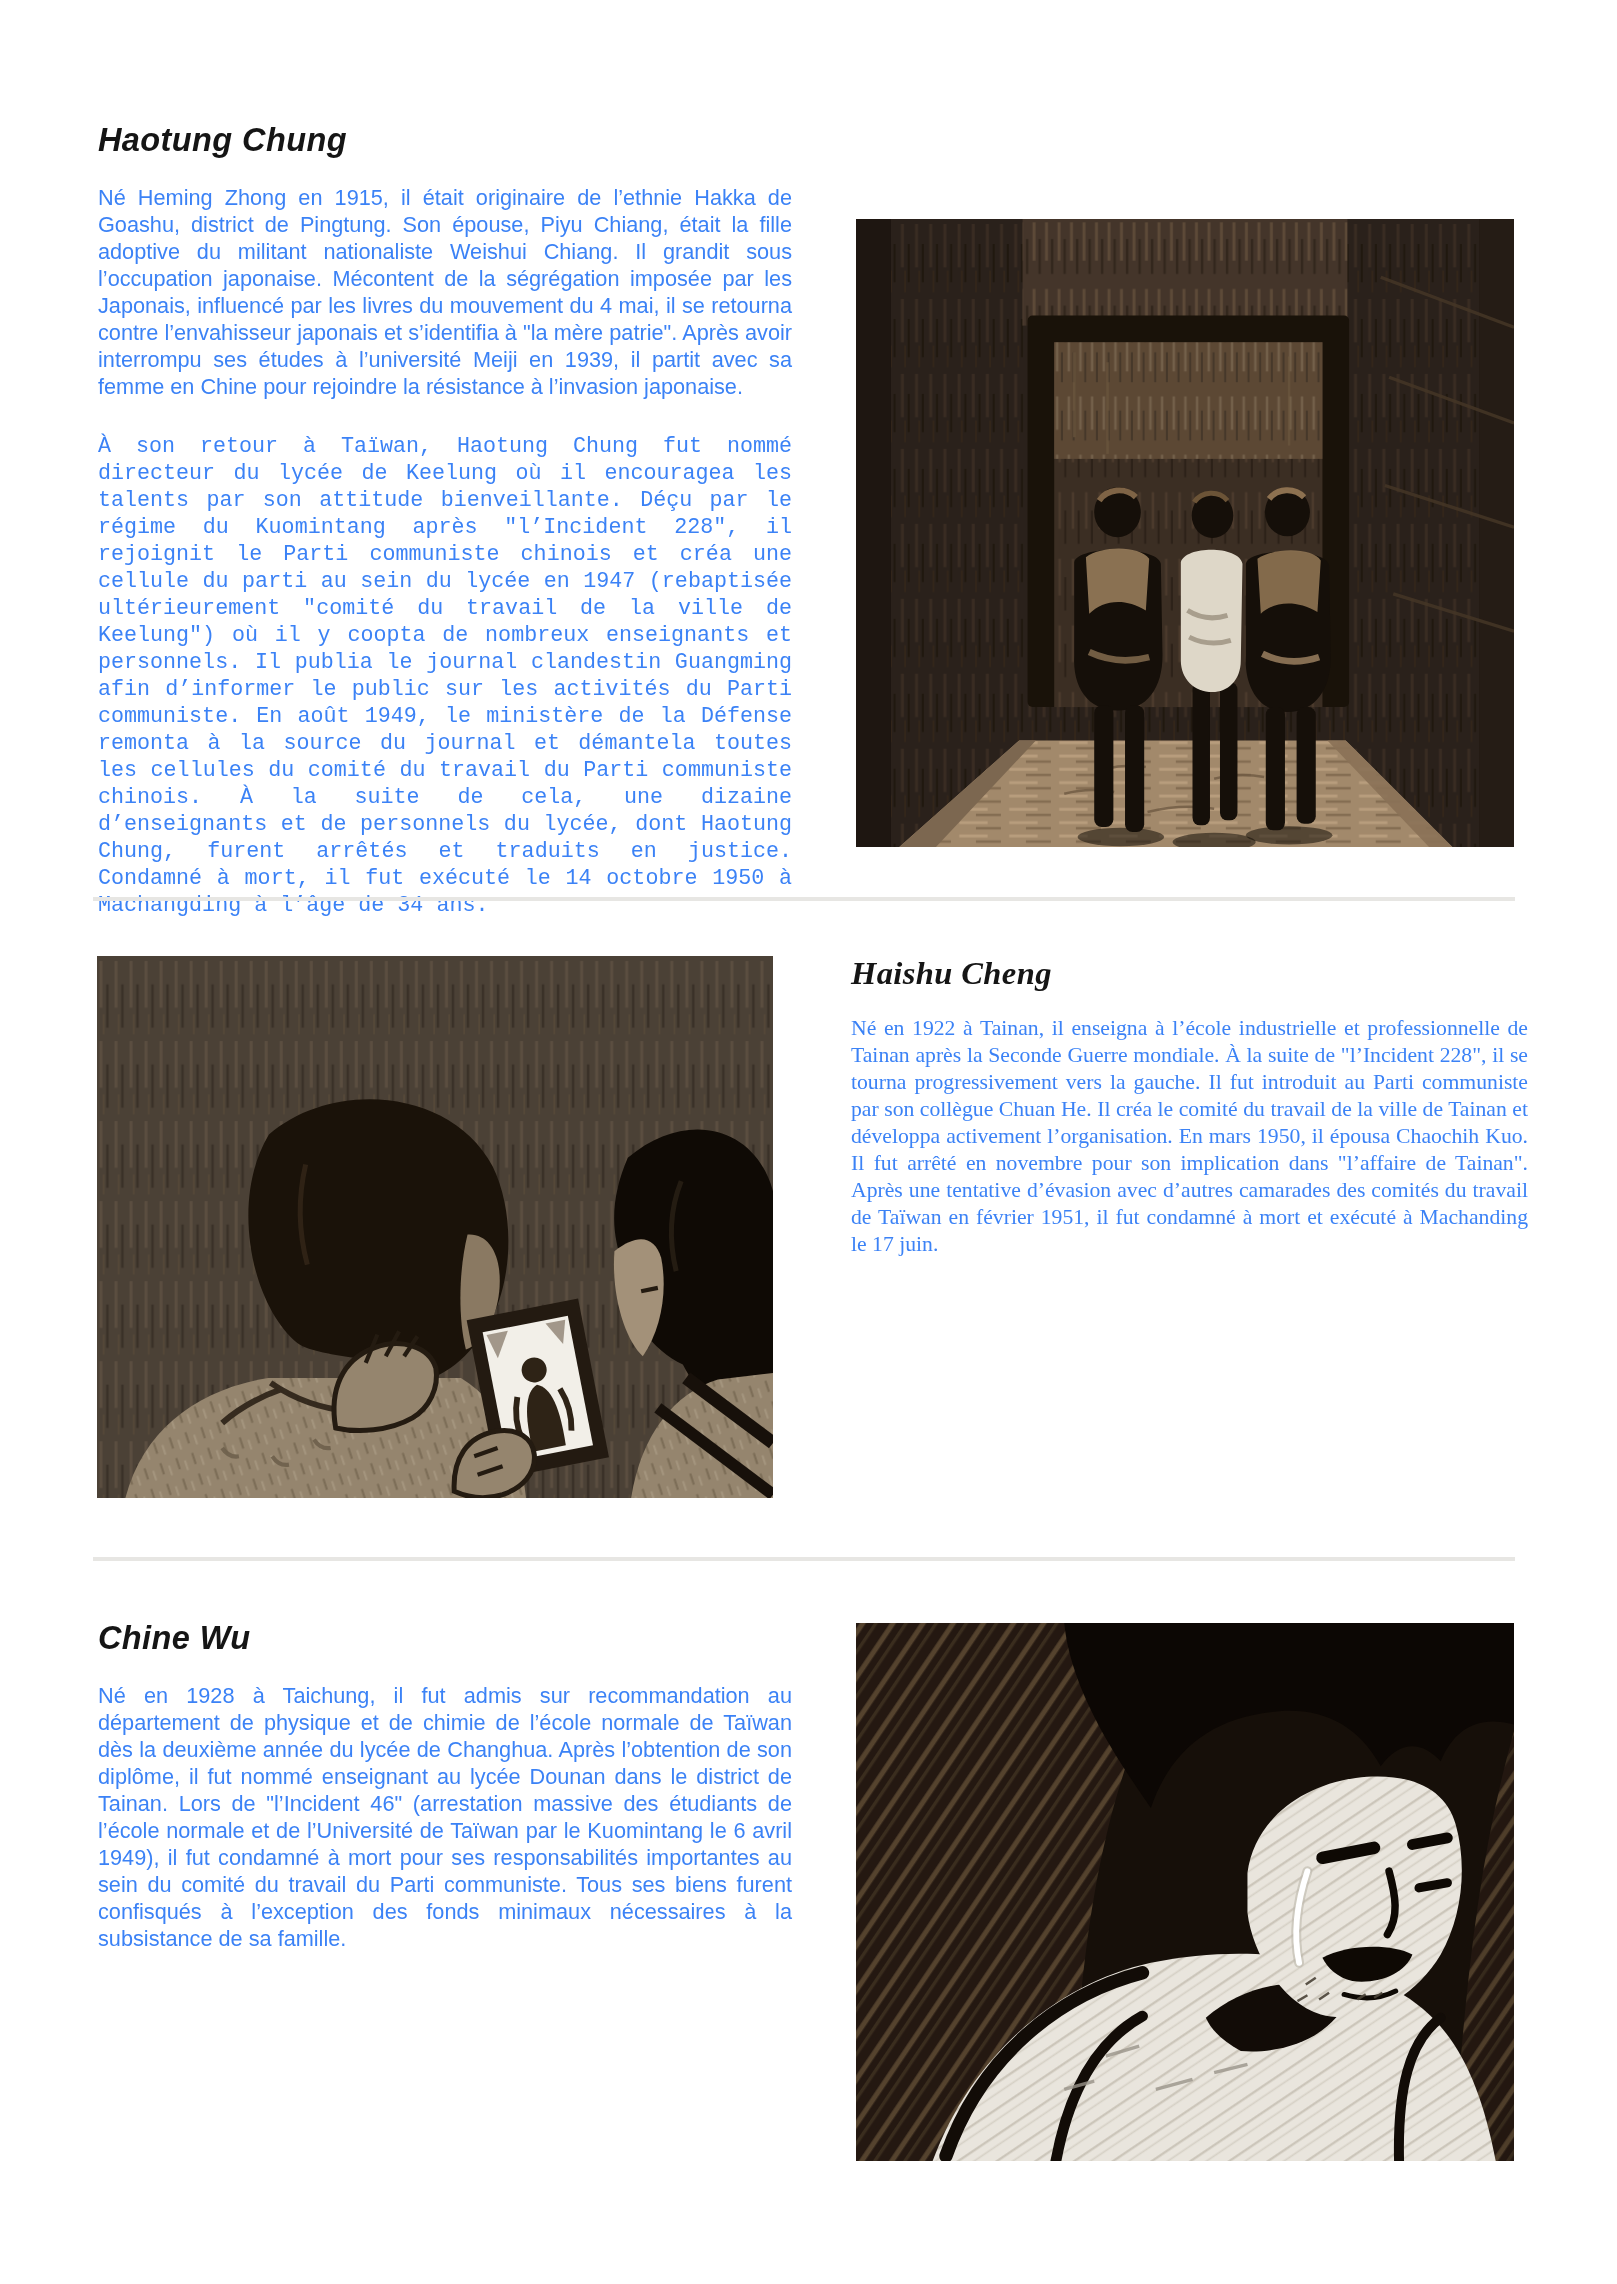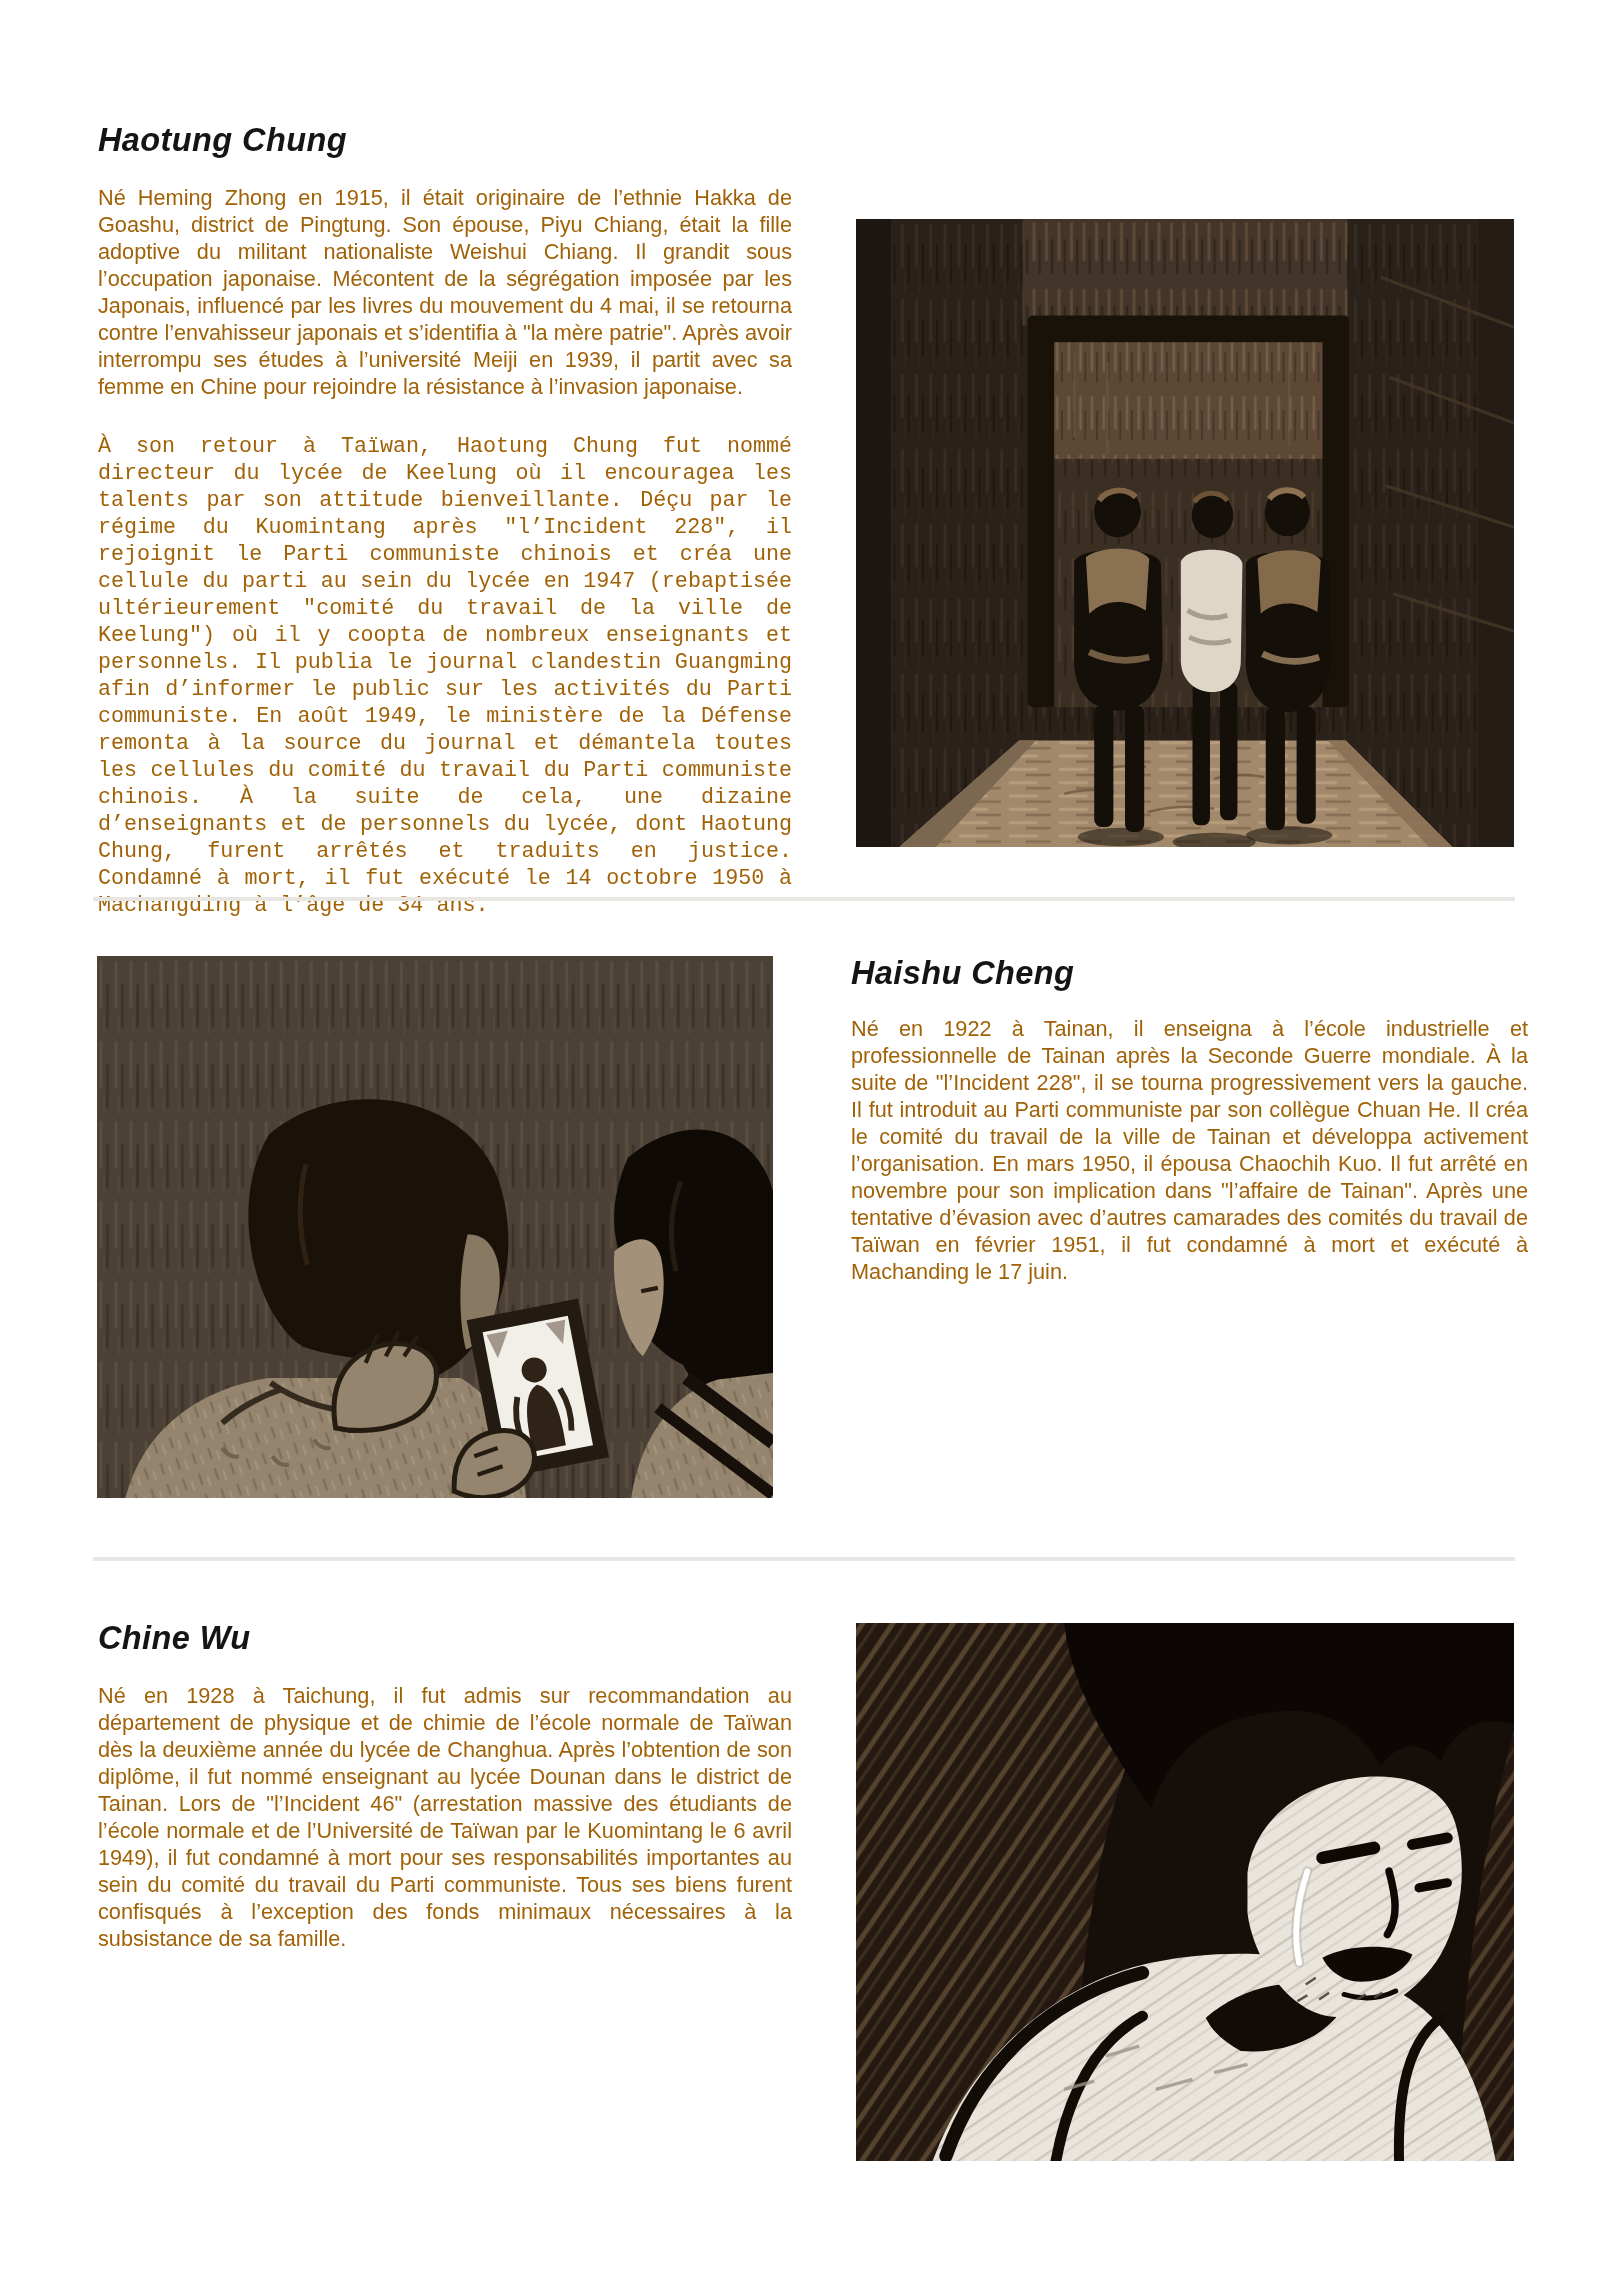--- a/index.html
+++ b/index.html
@@ -21,26 +21,26 @@
     line-height:1.15;
     margin:0;
     letter-spacing:0.4px;
     color:#151515;
   }
   .bio p{
     font-size:21.7px;
     line-height:27px;
     text-align:justify;
     margin:0;
-    color:#a16207;
+    color:#3b82f6;
   }
   .bio-1{left:98px;top:122px;width:694px;}
   .bio-1 h2{margin-bottom:25px;}
   .bio-1 p + p{margin-top:33px;font-family:Liberation Mono, monospace;}
-  .bio-2{left:851px;top:955px;width:677px;}
+  .bio-2{left:851px;top:955px;width:677px;font-family:Liberation Serif, serif;}
   .bio-2 h2{margin-bottom:23px;}
   .bio-3{left:98px;top:1620px;width:694px;}
   .bio-3 h2{margin-bottom:25px;}
 
   .art{position:absolute;margin:0;padding:0;}
   .art svg{display:block;width:100%;height:100%;}
   .art-1{left:856px;top:219px;width:658px;height:628px;}
   .art-2{left:97px;top:956px;width:676px;height:542px;}
   .art-3{left:856px;top:1623px;width:658px;height:538px;}
 

